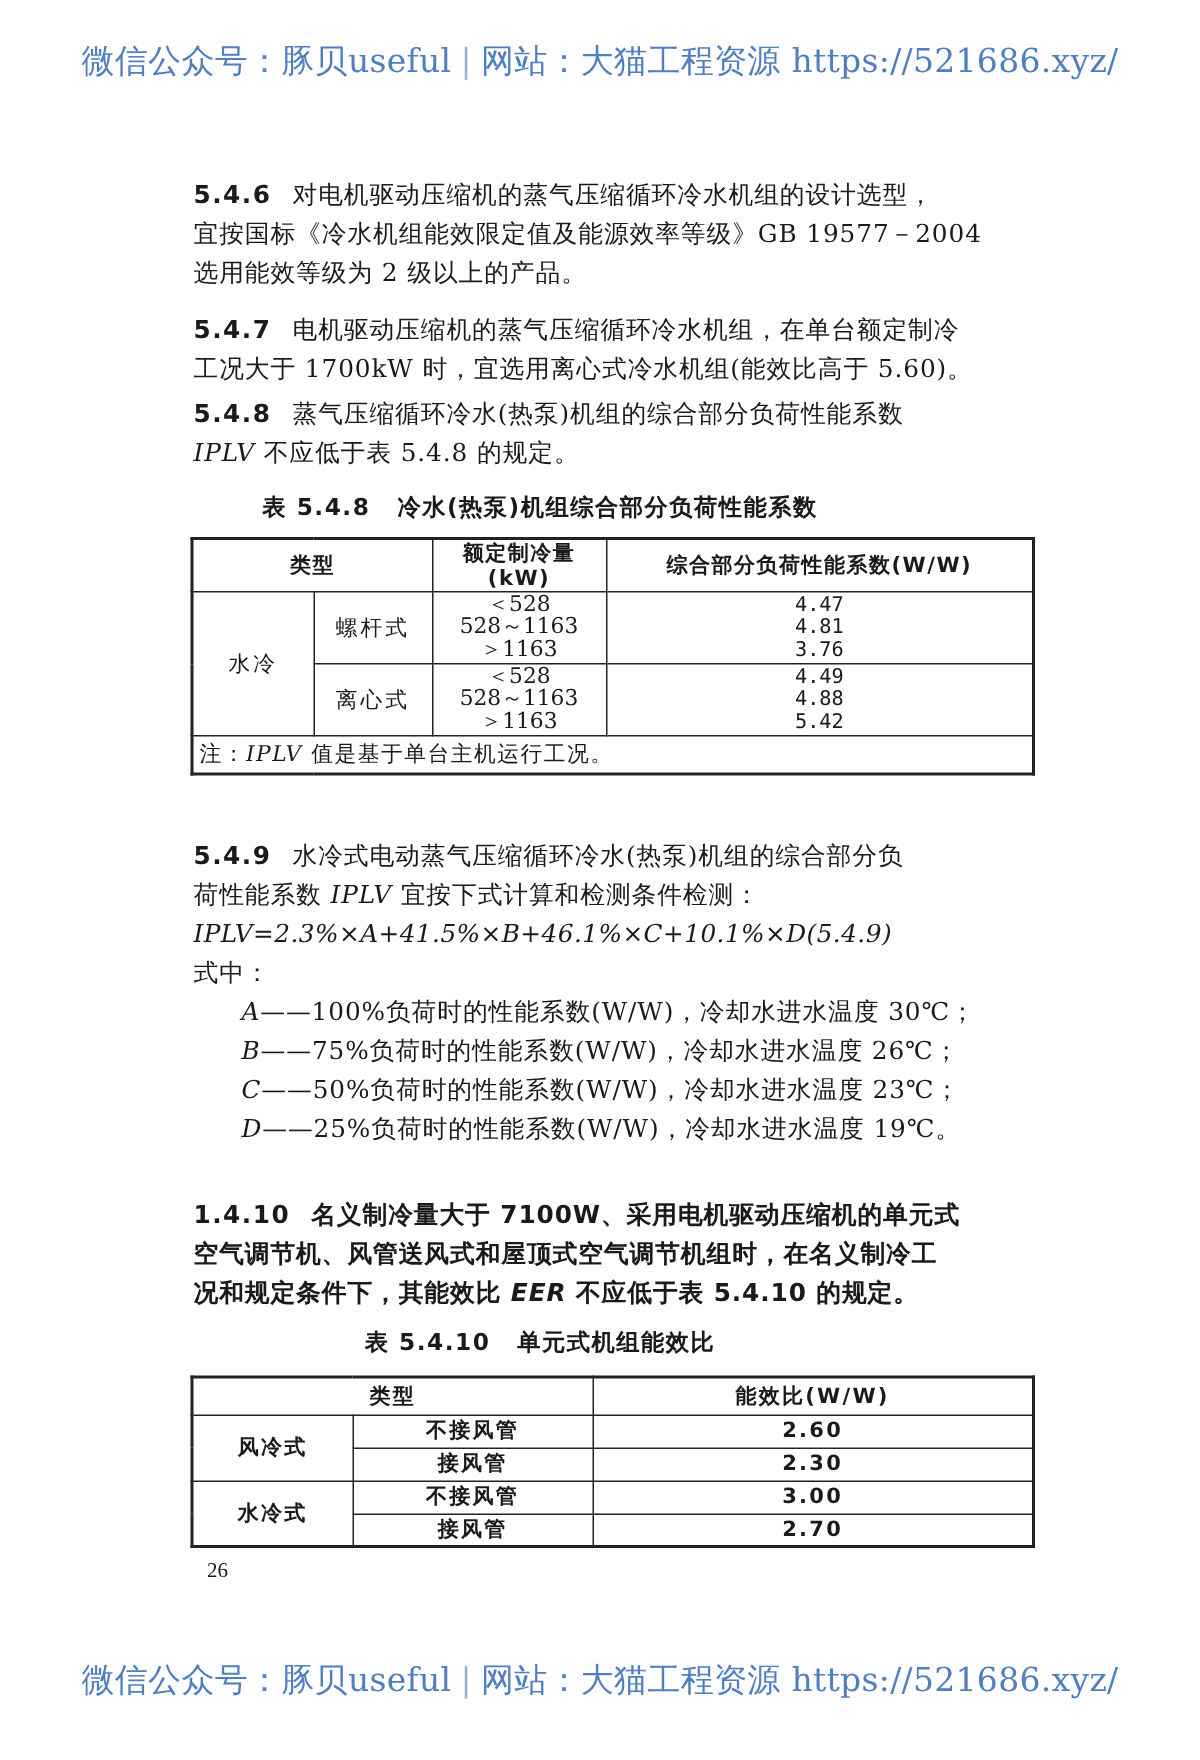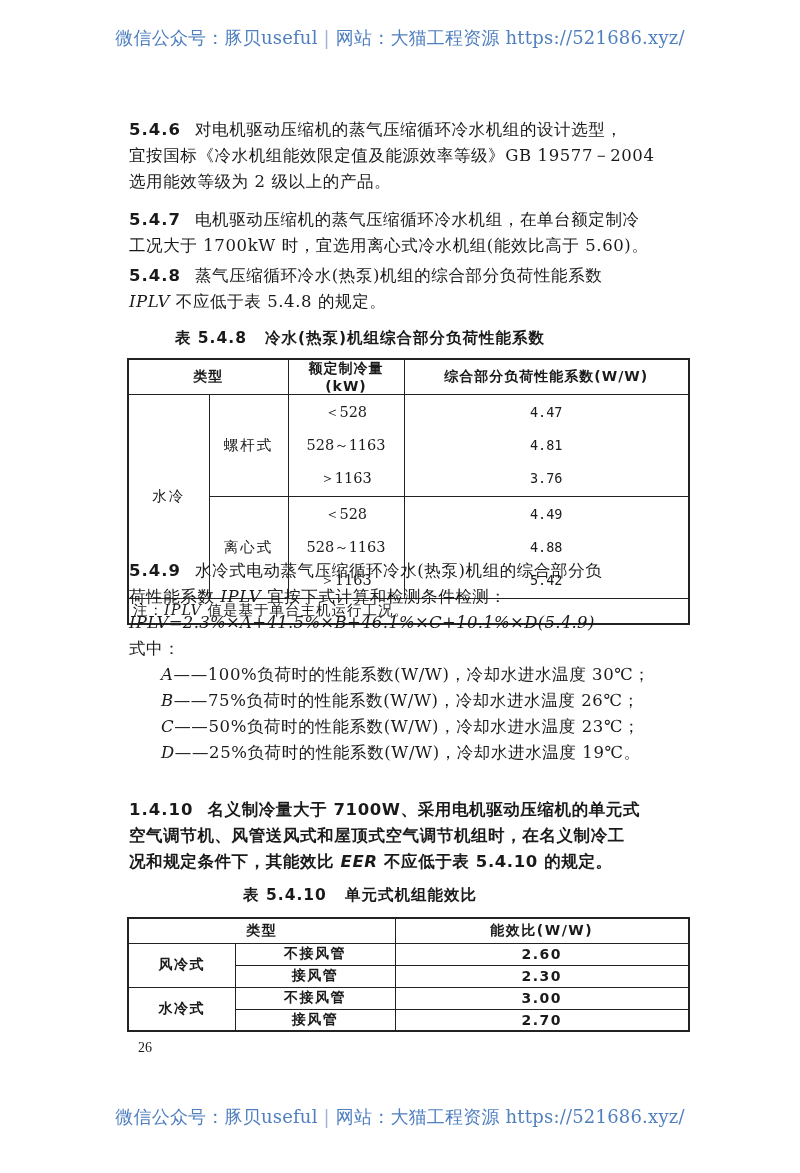--- a/index.html
+++ b/index.html
@@ -2,21 +2,21 @@
 <html><head>
 <meta charset="utf-8">
 <style>
   * { margin: 0; padding: 0; box-sizing: border-box; }
   html, body { width: 800px; height: 1173px; background: #ffffff; overflow: hidden; }
   body { position: relative; font-family: "DejaVu Serif", "Liberation Serif", serif; color: #1a1a1a; }
 
   .watermark {
     position: absolute; left: 0; width: 800px; text-align: center;
     font-family: "DejaVu Serif", "Liberation Serif", serif;
-    font-size: 18px; color: #4f7fbf; letter-spacing: 0.2px; white-space: nowrap;
+    font-size: 22px; color: #4f7fbf; letter-spacing: 0.2px; white-space: nowrap;
   }
   .watermark .sep { color: #9ab3d6; margin: 0 6px; }
   .wm-top { top: 26px; }
   .wm-bottom { top: 1105px; }
 
   .para {
     position: absolute; left: 129px; width: 560px;
     font-size: 16.5px; line-height: 26px; letter-spacing: 0.6px; white-space: nowrap;
   }
   .secnum { font-family: "DejaVu Sans", "Liberation Sans", sans-serif; font-weight: bold; margin-right: 14px; letter-spacing: 1px; }
@@ -27,21 +27,21 @@
     position: absolute; left: 0; width: 720px; text-align: center;
     font-family: "DejaVu Sans", "Liberation Sans", sans-serif; font-weight: bold;
     font-size: 15.5px; letter-spacing: 1px;
   }
   .caption .cap-num { margin-right: 18px; }
 
   table { position: absolute; border-collapse: collapse; font-size: 14.5px; }
   td, th { border: 1px solid #222; text-align: center; font-weight: normal; padding: 0; }
   .t1 { left: 127px; top: 358px; width: 563px; border: 2px solid #222; }
   .t1 th { height: 26px; font-family: "DejaVu Sans", "Liberation Sans", sans-serif; font-weight: bold; font-size: 14px; letter-spacing: 1px; }
-  .t1 .multi { line-height: 33px; padding: 1px 0; }
+  .t1 .multi { line-height: 15px; padding: 1px 0; }
   .t1 .mono { font-family: "DejaVu Sans Mono", "Liberation Mono", monospace; font-size: 13.5px; }
   .t1 .lbl { font-family: "DejaVu Sans", "Liberation Sans", sans-serif; font-size: 14.5px; letter-spacing: 2px; }
   .t1 .note { text-align: left; padding-left: 4px; height: 25px; font-size: 14.5px; letter-spacing: 1px; }
 
   .t2 { left: 127px; top: 917px; width: 563px; border: 2px solid #222; font-family: "DejaVu Sans", "Liberation Sans", sans-serif; font-weight: bold; }
   .t2 th, .t2 td { font-weight: bold; height: 22px; font-size: 14px; letter-spacing: 1.5px; }
   .t2 th { height: 25px; }
 
   .pagenum { position: absolute; left: 138px; top: 1040px; font-size: 14px; font-family: "Liberation Serif", serif; }
 </style>

